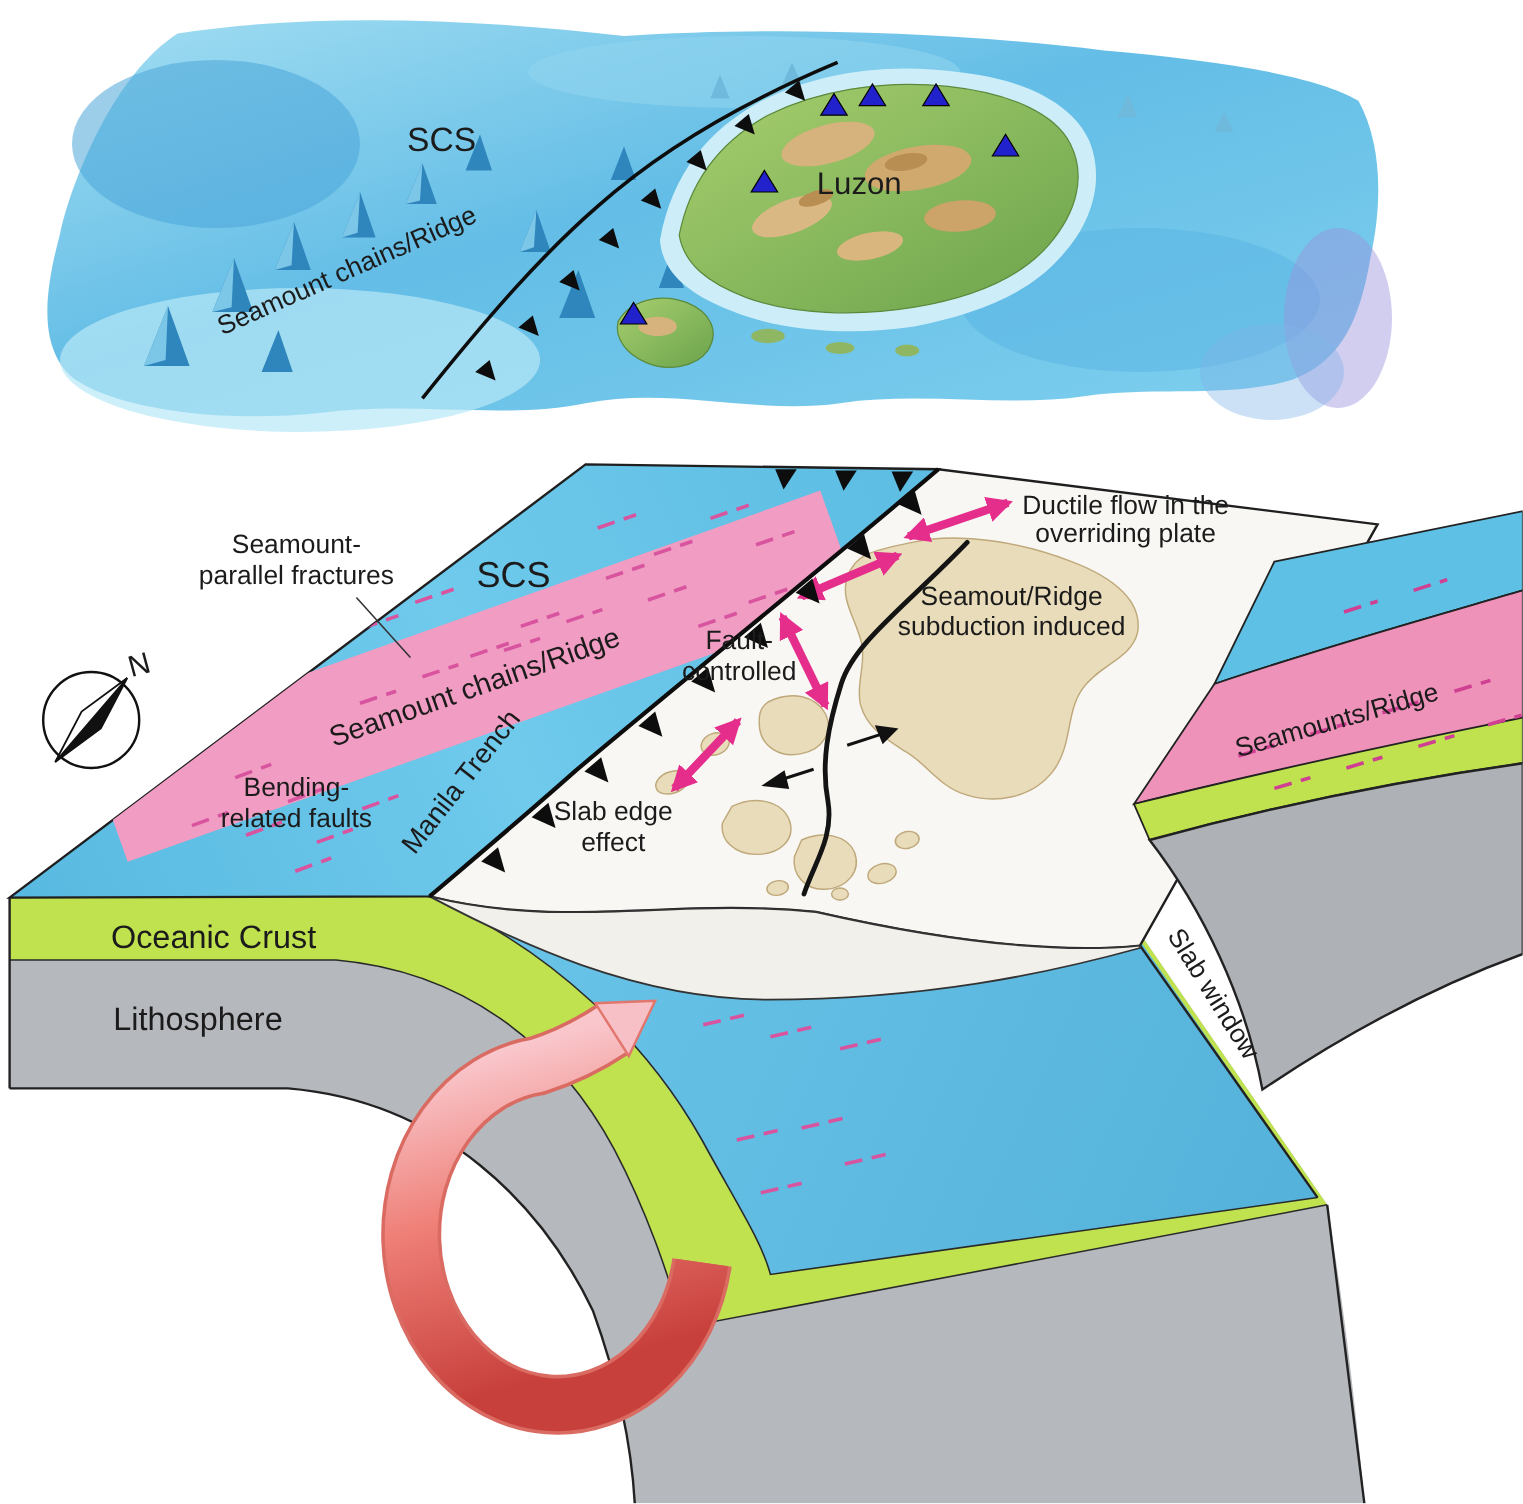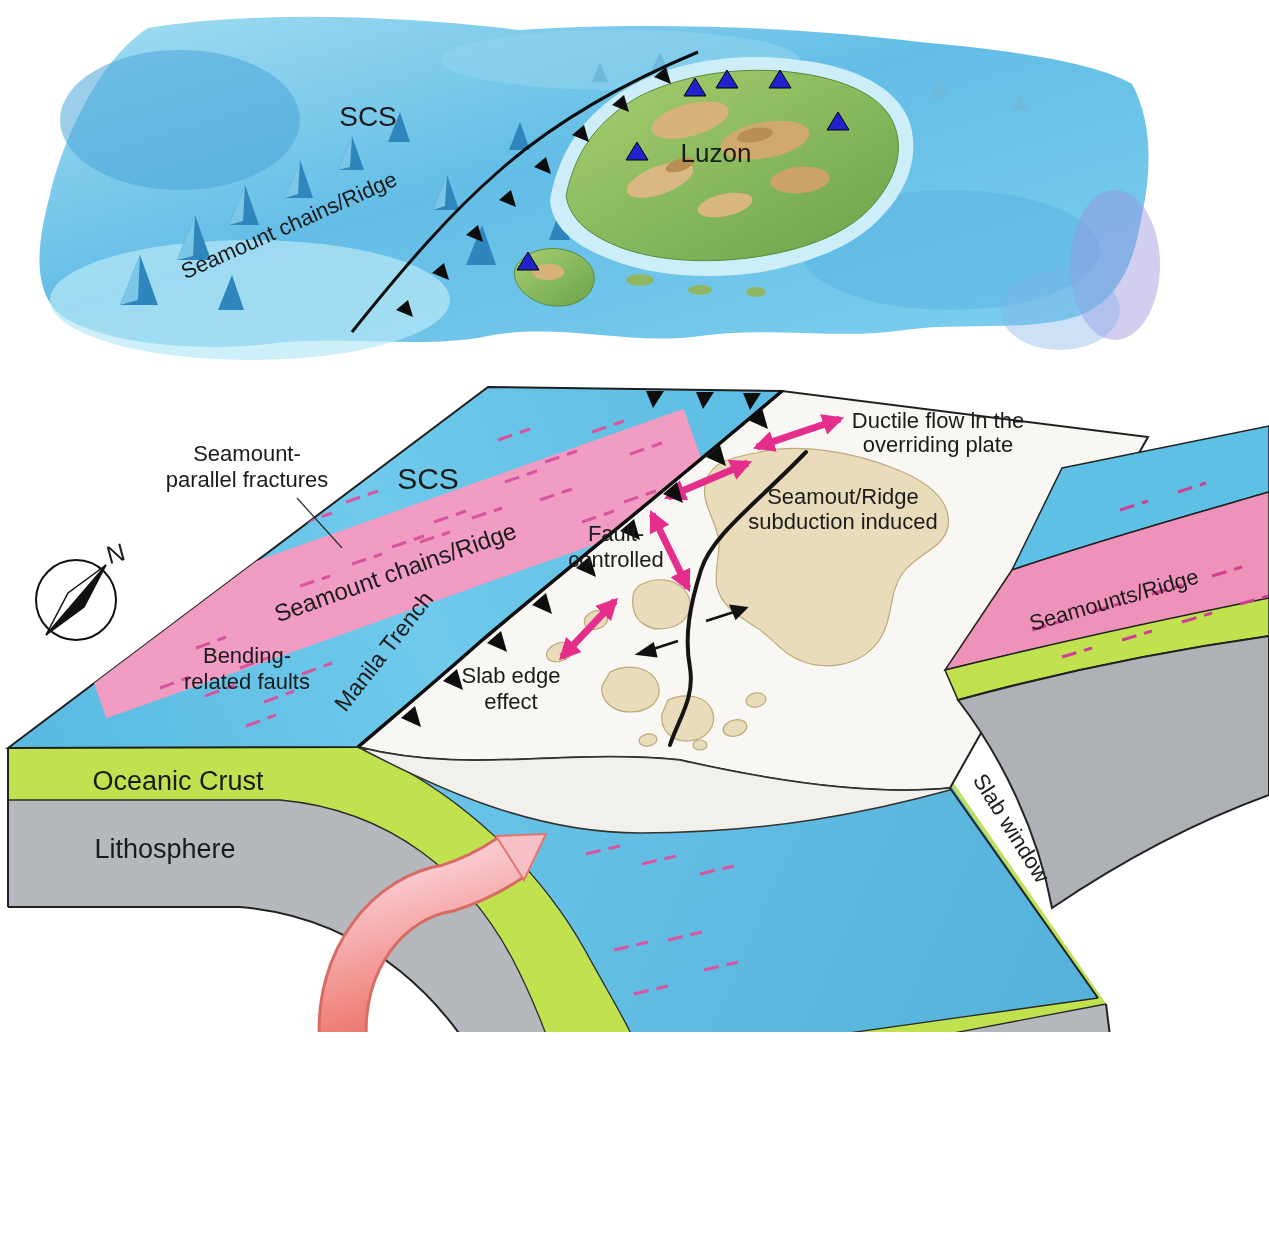--- a/index.html
+++ b/index.html
@@ -1,16 +1,16 @@
 <!DOCTYPE html>
 <html><head>
 <meta charset="utf-8">
 <style>
   html,body{margin:0;padding:0;background:#ffffff;}
-  .figure{position:relative;width:1269px;height:1032px;background:#ffffff;overflow:hidden;
+  .figure{position:relative;width:1269px;height:1253px;background:#ffffff;overflow:hidden;
           font-family:"Liberation Sans",sans-serif;}
   svg{position:absolute;left:0;top:0;}
   text{fill:#1b1b1b;font-family:"Liberation Sans",sans-serif;}
 </style>
 </head>
 <body>
 
 <div class="figure">
 <svg width="1269" height="1253" viewBox="0 0 1269 1253" xmlns="http://www.w3.org/2000/svg">
   <defs>

